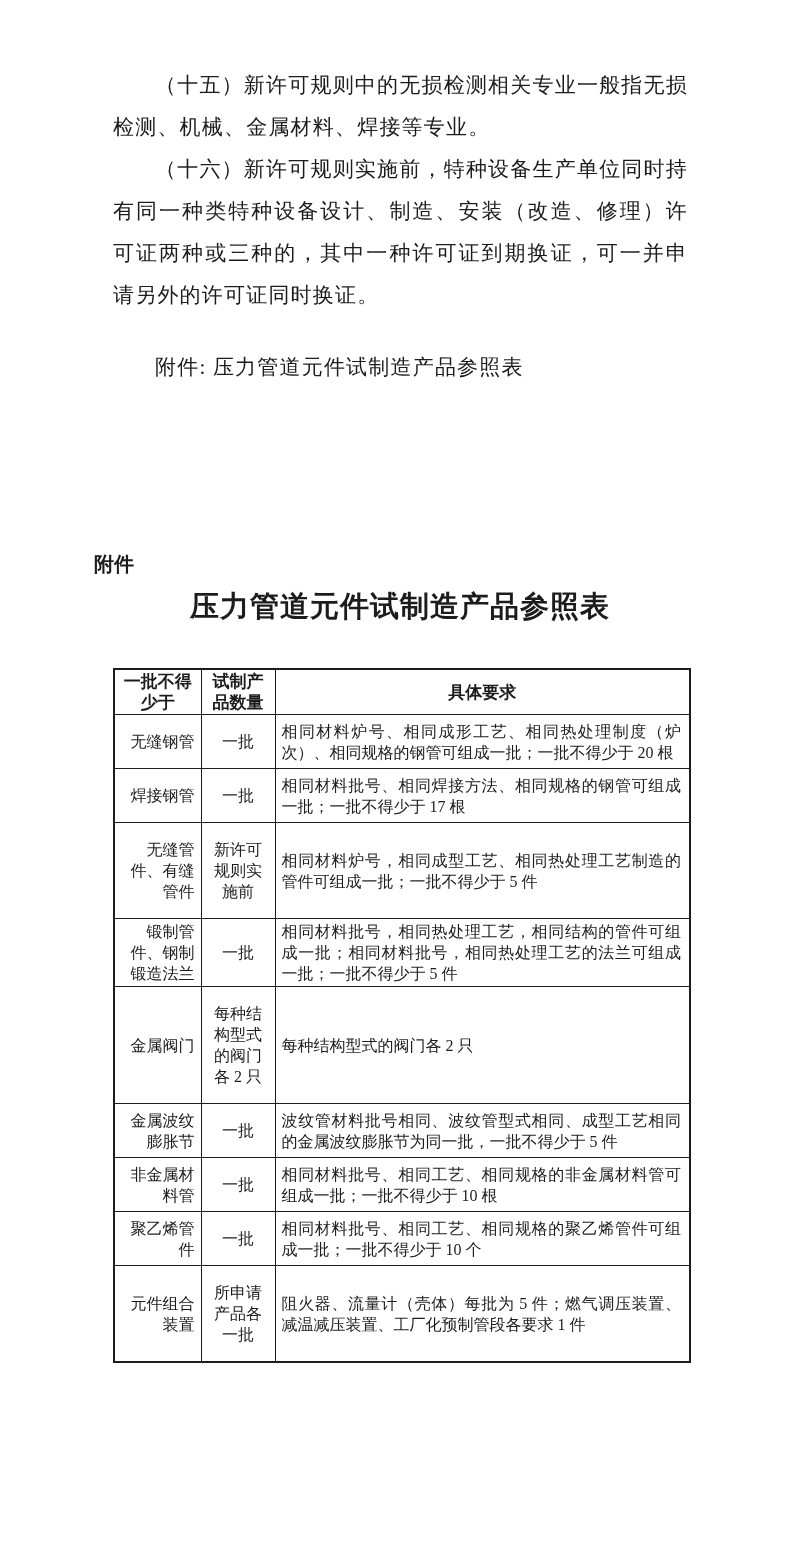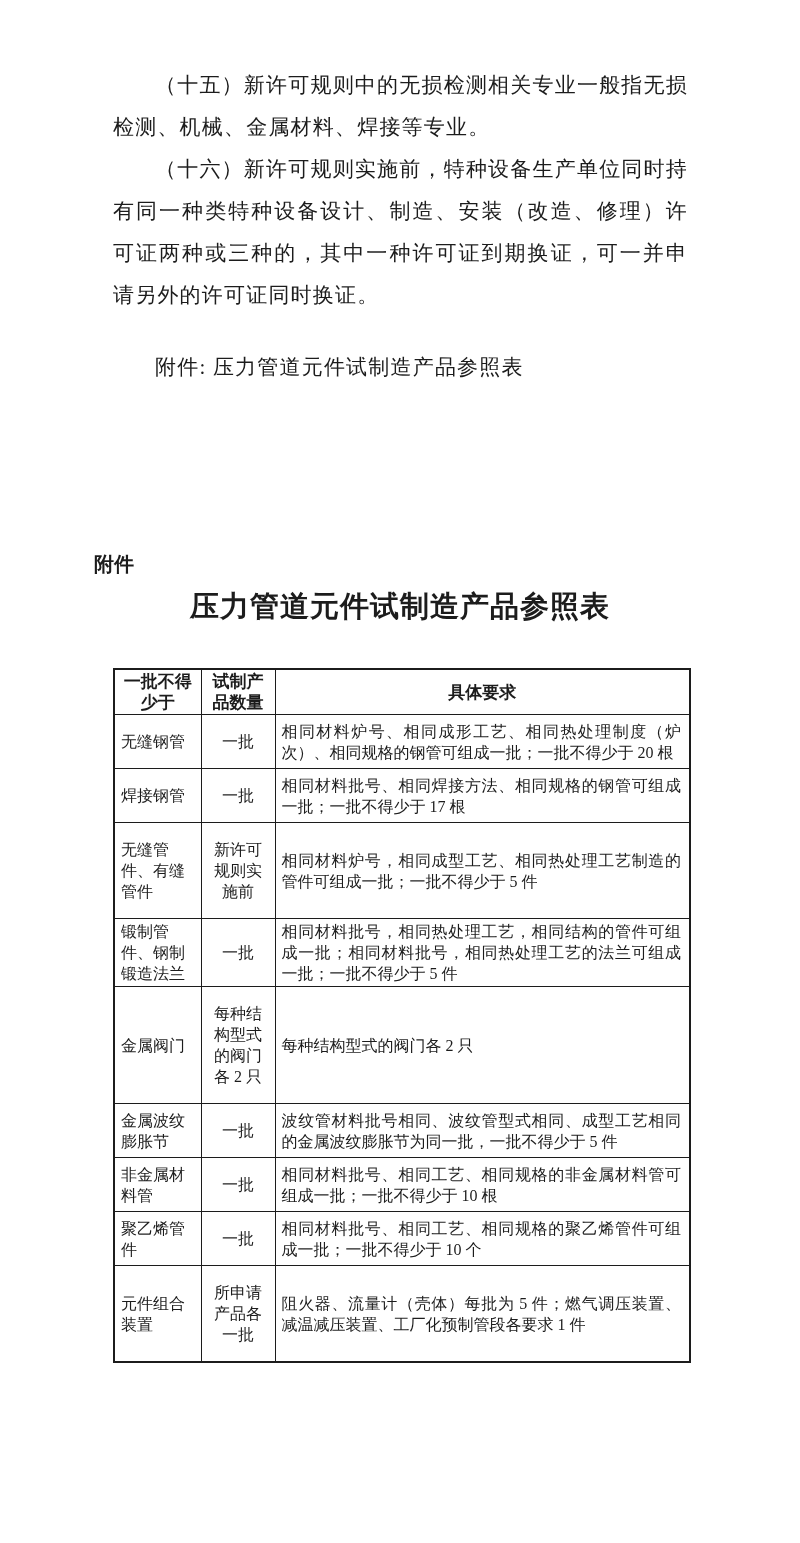--- a/index.html
+++ b/index.html
@@ -68,21 +68,21 @@
   .ref-table col.c2 { width: 74px; }
   .ref-table col.c3 { width: 415px; }
   .ref-table th {
     font-family: "Liberation Sans", "DejaVu Sans", sans-serif;
     font-weight: bold;
     font-size: 17px;
     text-align: center;
     padding: 1px 4px;
   }
   .ref-table td.c1 {
-    text-align: left;
+    text-align: right;
     padding: 2px 6px;
   }
   .ref-table td.c2 {
     text-align: center;
     padding: 16px 6px;
   }
   .ref-table td.c3 {
     text-align: justify;
     text-justify: inter-character;
     padding: 2px 8px 2px 6px;

